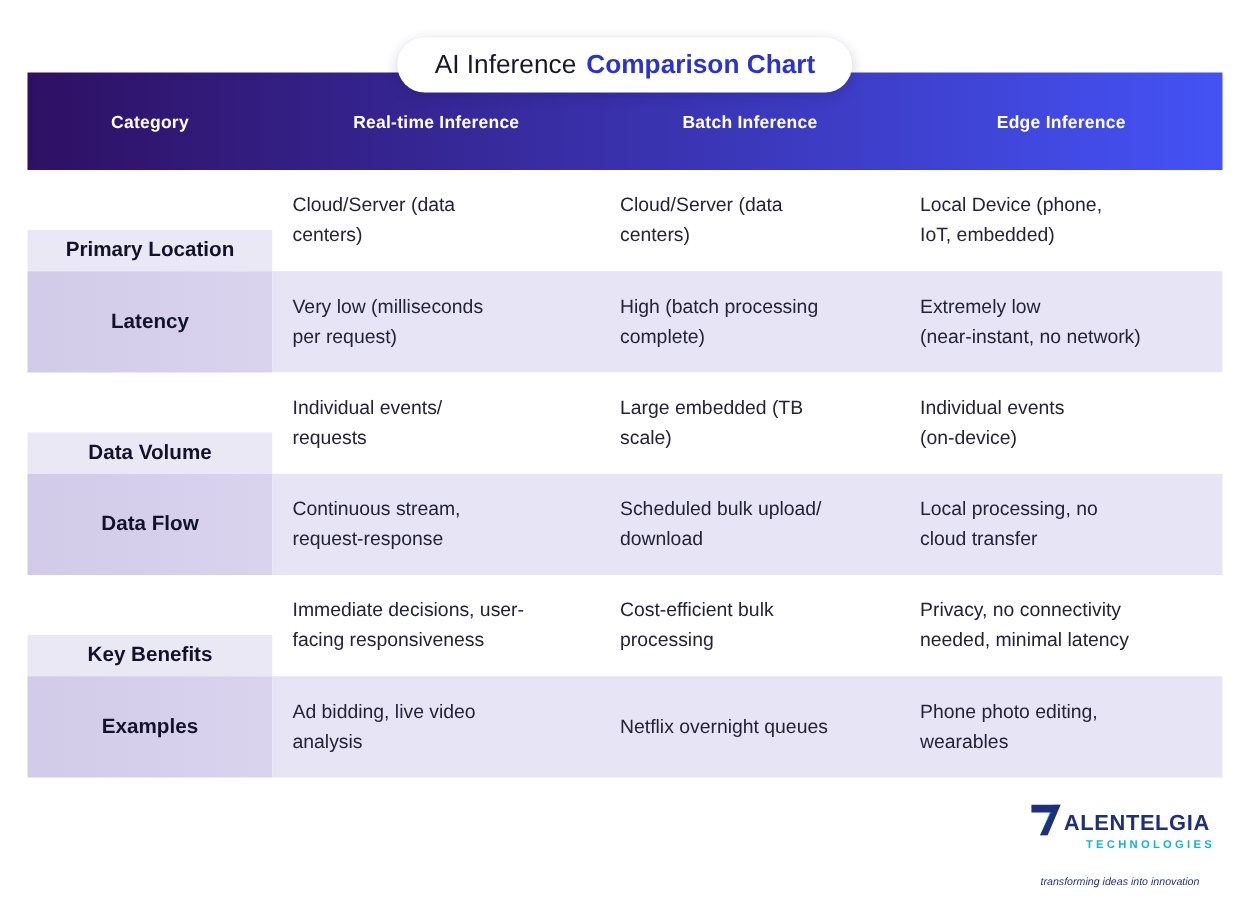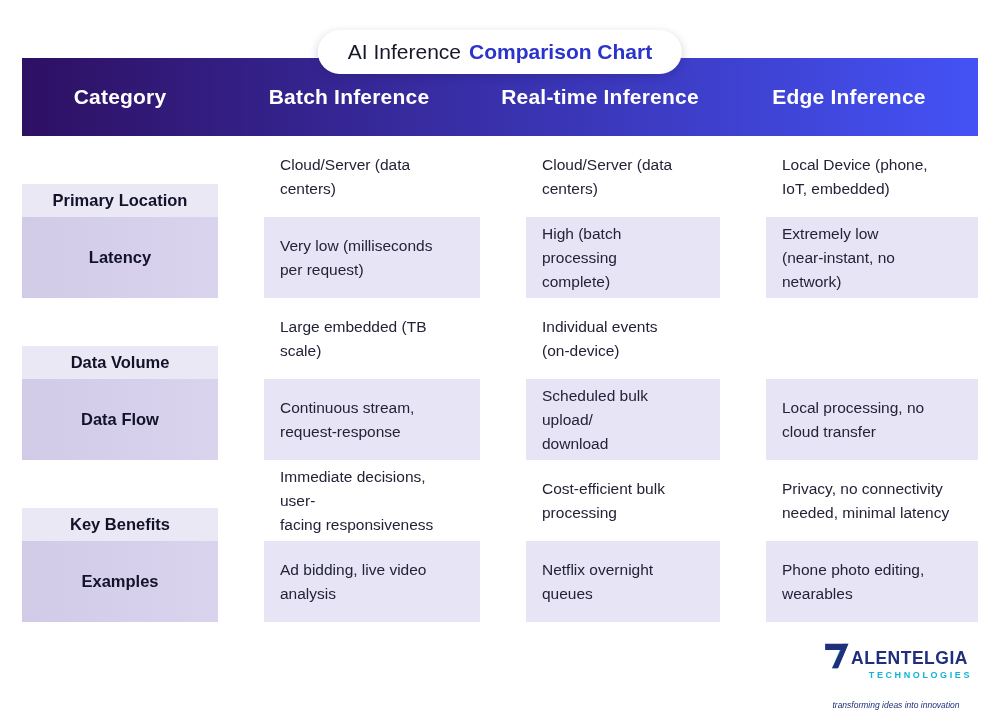--- a/index.html
+++ b/index.html
@@ -22,31 +22,31 @@
   
   .cmp-table { position:absolute; left:22px; top:58px; width:956px; }
   .grid-row { display:grid; grid-template-columns:196px 262px 240px 258px; }
   .header-row {
     height:78px;
     background:linear-gradient(90deg, var(--header_from), var(--header_to));
     color:#ffffff;
   }
   .header-cell {
     display:flex; align-items:center; justify-content:center;
-    font-size:21px; font-weight:700; letter-spacing:0.2px;
+    font-size:14px; font-weight:700; letter-spacing:0.2px;
   }
   .data-row { height:81px; }
   .cat-cell {
     display:flex; align-items:center; justify-content:center; text-align:center;
     font-size:16.5px; font-weight:700; color:var(--cat_text);
   }
   .val-cell {
     display:flex; align-items:center; text-align:left;
     padding:0 20px 0 16px; font-size:15.5px; line-height:24px;
-    color:var(--body_text); white-space:pre-line;margin-left:46px;
+    color:var(--body_text); white-space:pre-line;
   }
   .row-odd  .cat-cell { background:var(--odd_cat);margin-top:48px; }
   .row-odd  .val-cell { background:var(--odd_cell); }
   .row-even .cat-cell { background:linear-gradient(90deg, var(--even_cat), var(--even_cat2)); }
   .row-even .val-cell { background:var(--even_cell); }
 
   
   .logo { position:absolute; right:24px; bottom:12px; width:160px; }
   .logo-top { display:flex; align-items:flex-end; justify-content:center; }
   .logo-mark { margin-right:-3px; }
@@ -67,22 +67,22 @@
 
   <div class="title-pill">
     <span class="title-prefix">AI Inference</span>
     <span class="title-highlight">Comparison Chart</span>
   </div>
 
   <div class="cmp-table">
 
     <div class="grid-row header-row">
       <div class="header-cell">Category</div>
+      <div class="header-cell">Real-time Inference</div>
       <div class="header-cell">Batch Inference</div>
-      <div class="header-cell">Real-time Inference</div>
       <div class="header-cell">Edge Inference</div>
     </div>
 
     <div class="grid-row data-row row-odd">
       <div class="cat-cell">Primary Location</div>
       <div class="val-cell">Cloud/Server (data
 centers)</div>
       <div class="val-cell">Cloud/Server (data
 centers)</div>
       <div class="val-cell">Local Device (phone,
@@ -94,20 +94,22 @@
       <div class="val-cell">Very low (milliseconds
 per request)</div>
       <div class="val-cell">High (batch processing
 complete)</div>
       <div class="val-cell">Extremely low
 (near-instant, no network)</div>
     </div>
 
     <div class="grid-row data-row row-odd">
       <div class="cat-cell">Data Volume</div>
+      <div class="val-cell">Individual events/
+requests</div>
       <div class="val-cell">Large embedded (TB
 scale)</div>
       <div class="val-cell">Individual events
 (on-device)</div>
     </div>
 
     <div class="grid-row data-row row-even">
       <div class="cat-cell">Data Flow</div>
       <div class="val-cell">Continuous stream,
 request-response</div>

